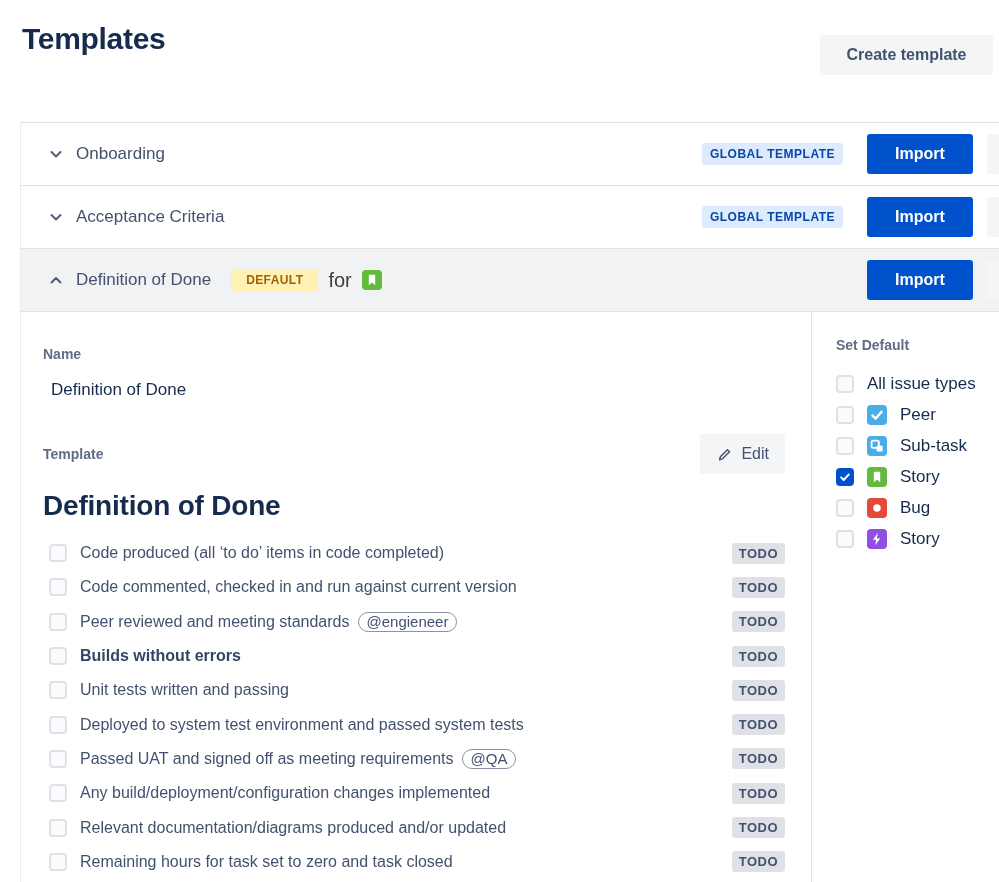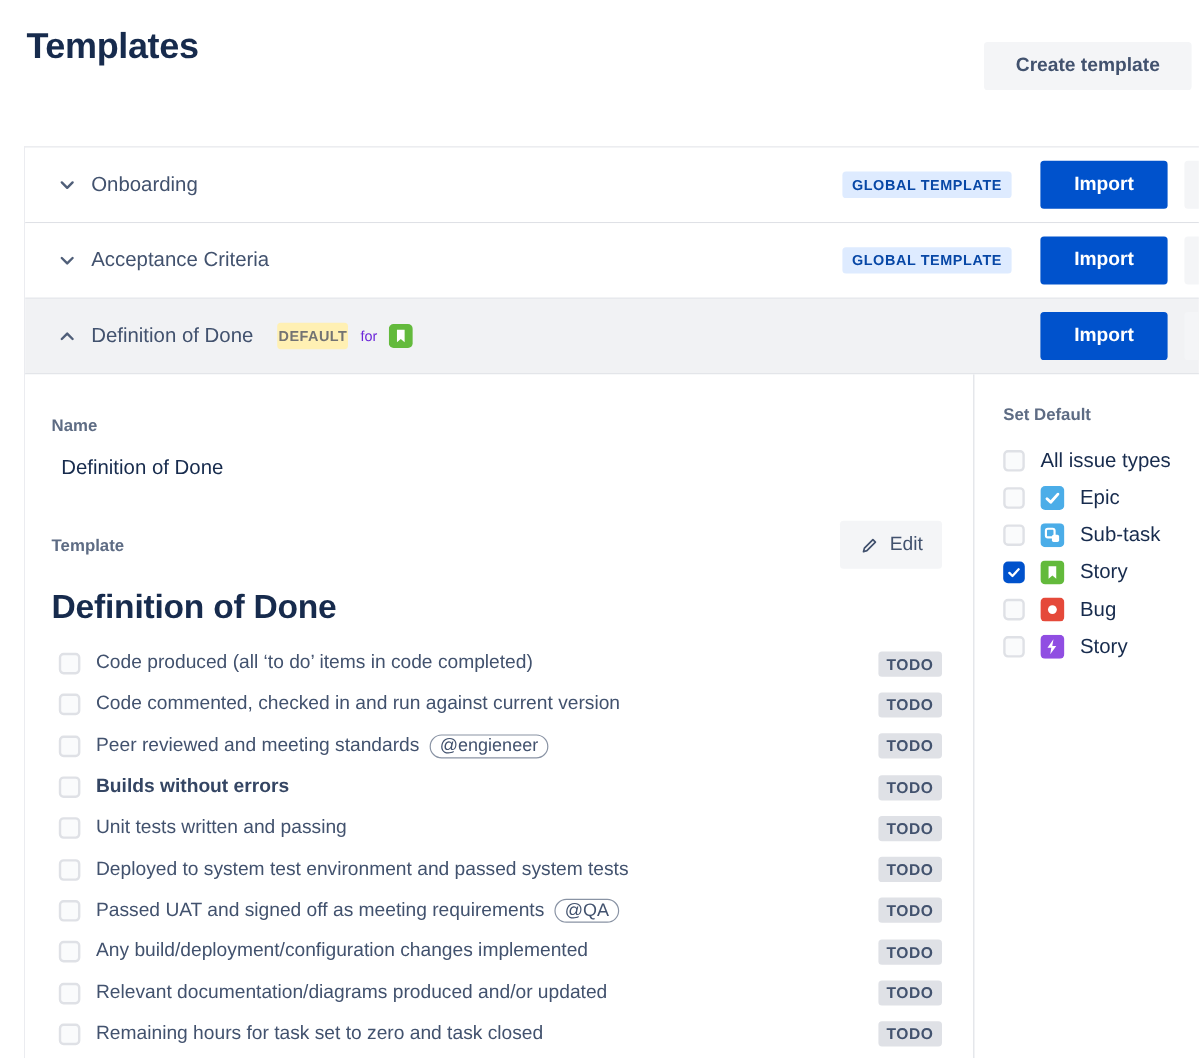--- a/index.html
+++ b/index.html
@@ -23,24 +23,24 @@
     border-top:1px solid #DFE1E6;border-left:1px solid #EBECF0;background:#fff;}
   .trow{display:flex;align-items:center;height:62px;
     border-bottom:1px solid #DFE1E6;padding-left:25px;background:#fff;}
   .trow.expanded{background:#F1F2F4;}
   .chev{width:20px;height:20px;margin-right:10px;display:flex;
     align-items:center;justify-content:center;background:none;border:none;padding:0;}
   .trow-title{font-size:17px;color:#42526E;}
   .badge-global{margin-left:auto;background:#DEEBFF;color:#0747A6;
     font-size:12px;font-weight:700;letter-spacing:0.5px;
     padding:4px 8px;border-radius:3px;white-space:nowrap;}
-  .badge-default{margin-left:20px;background:#FFF0B3;color:#737373;
+  .badge-default{margin-left:20px;background:#FFF0B3;color:#a16207;
     font-size:12px;font-weight:700;letter-spacing:0.4px;
-    padding:4px 1px;border-radius:3px;}
-  .for-text{margin-left:10px;margin-right:10px;font-size:12px;color:#6d28d9;}
+    padding:4px 15px;border-radius:3px;}
+  .for-text{margin-left:10px;margin-right:10px;font-size:20px;color:#404040;}
   .import-btn{width:106px;height:40px;margin-left:24px;flex:none;
     background:#0052CC;color:#fff;border:none;border-radius:3px;
     font-size:16px;font-weight:600;}
   .import-btn.ml-auto{margin-left:auto;}
   .cut-btn{width:60px;height:40px;margin-left:14px;flex:none;
     background:#F4F5F7;border:none;border-radius:3px;}
 
   
   .detail{display:flex;background:#fff;}
   .detail-main{width:790px;box-sizing:border-box;padding:34px 26px 0 22px;}
@@ -239,21 +239,21 @@
   </div>
           <div class="side-row">
     <span class="cbox">
       
     </span>
     <svg class="type-icon" viewBox="0 0 20 20">
       <rect width="20" height="20" rx="4" fill="#4BADE8"></rect>
       <path d="M5.5 10.6l3.1 3 6-6.8" fill="none" stroke="#fff" stroke-width="2.4" stroke-linecap="round" stroke-linejoin="round"></path>
     </svg>
 
-    <span class="side-label">Epic</span>
+    <span class="side-label">Peer</span>
   </div>
           <div class="side-row">
     <span class="cbox">
       
     </span>
 
     <svg class="type-icon" viewBox="0 0 20 20">
       <rect width="20" height="20" rx="4" fill="#4BADE8"></rect>
       <rect x="4.6" y="4.6" width="7.2" height="7.2" rx="1.6" fill="none" stroke="#fff" stroke-width="1.8"></rect>
       <rect x="9.6" y="9.6" width="6" height="6" rx="1.4" fill="#fff"></rect>

